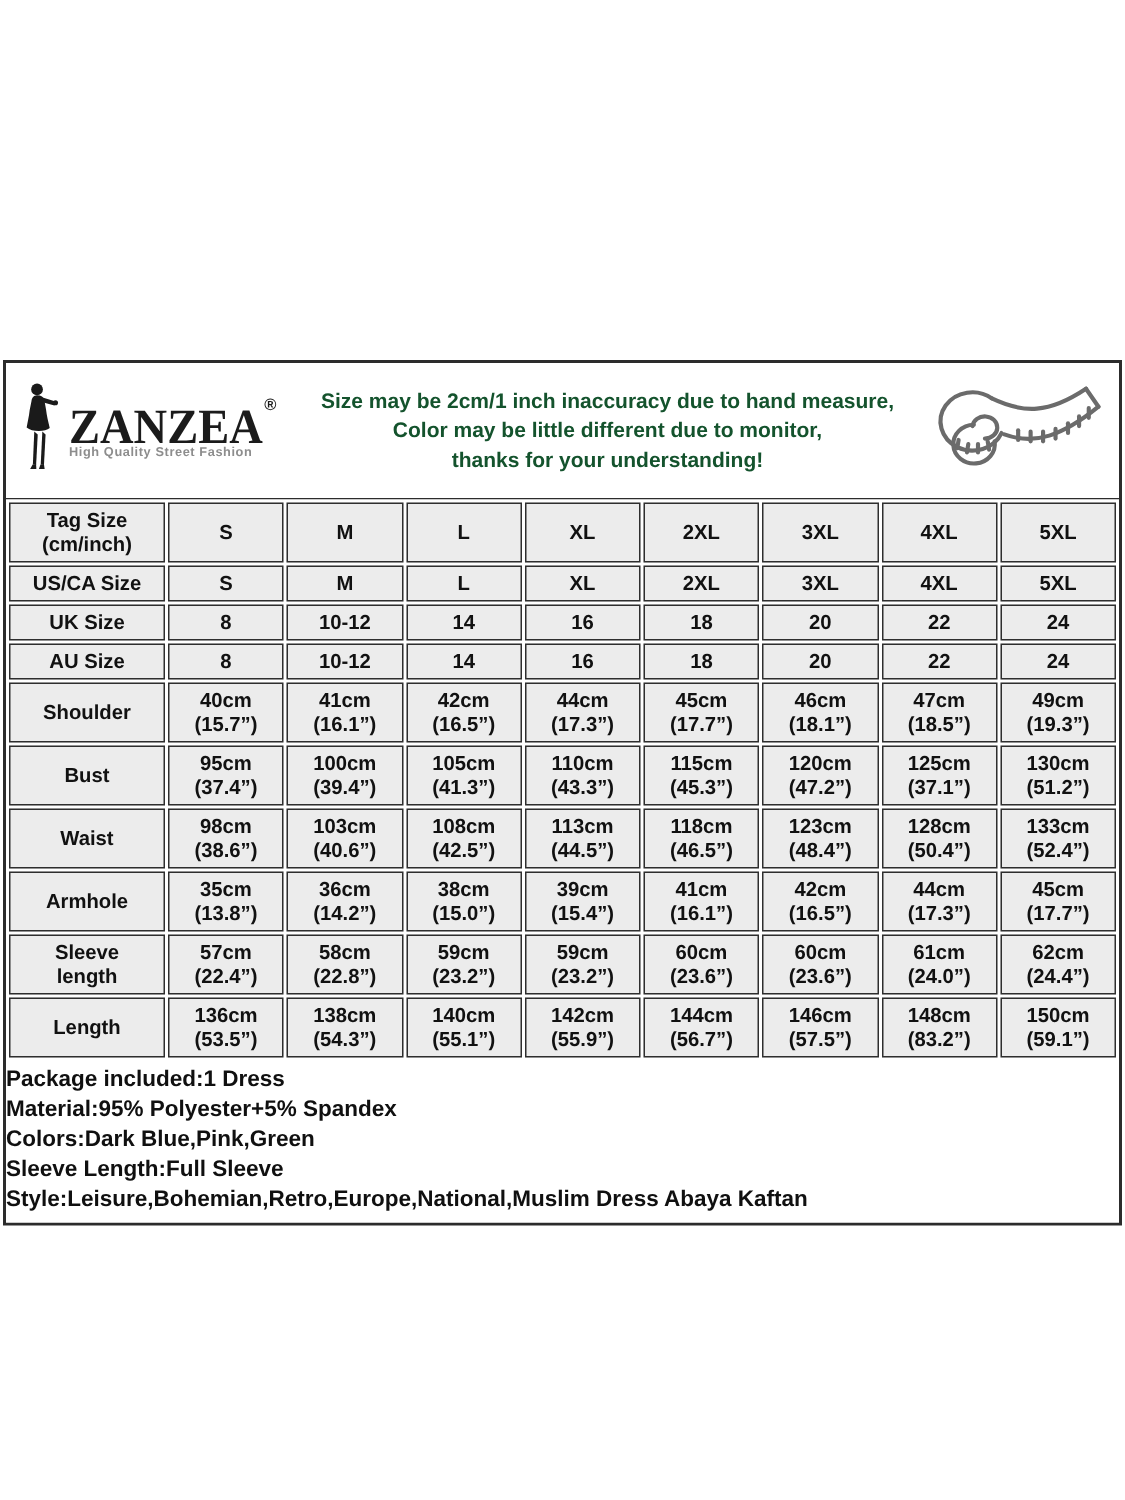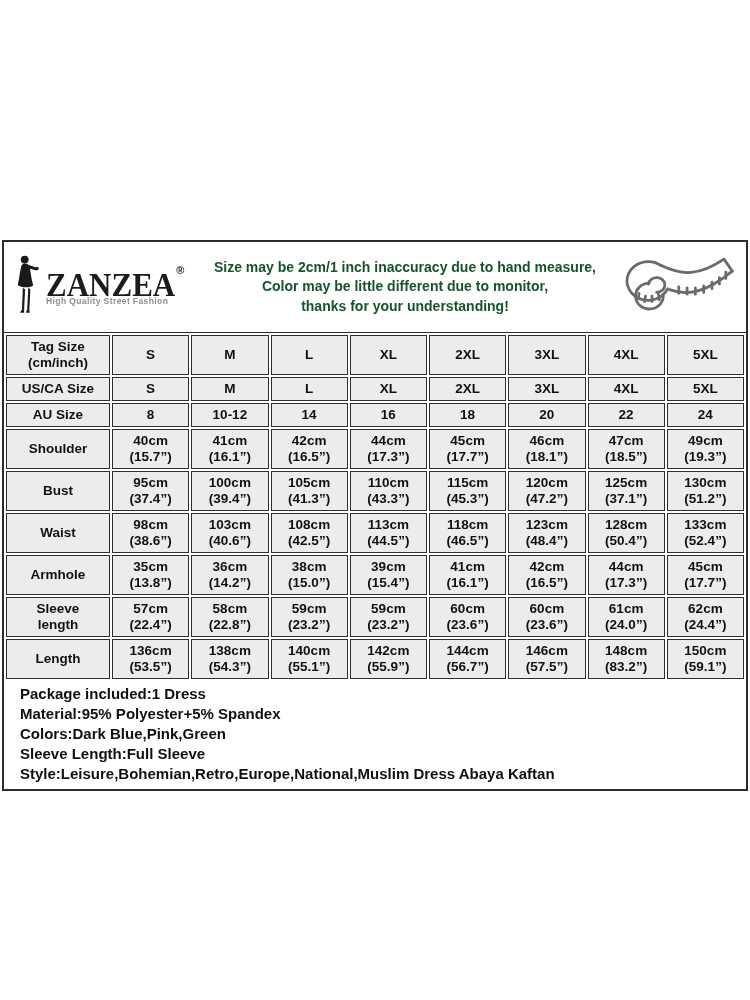--- a/index.html
+++ b/index.html
@@ -46,21 +46,21 @@
     table-layout:fixed;background:#ffffff;
   }
   .size-table th,.size-table td{
     border:1.5px solid #2e2e2e;background:#ececec;
     font-weight:bold;font-size:13.5px;line-height:16px;
     text-align:center;vertical-align:middle;
     padding:3px 1px;white-space:pre-line;color:#111111;
   }
   .size-table th{padding:3px 14px;}
   
-  .notes{padding:3px 4px 5px 16px;background:#ffffff;}
+  .notes{padding:3px 4px 5px 0;background:#ffffff;}
   .note-line{
     font-size:15px;font-weight:600;line-height:20px;
     color:#101010;white-space:nowrap;
   }
 </style>
 </head>
 <body>
 
 <div class="sheet">
 
@@ -143,20 +143,31 @@
           <td>S</td>
           <td>M</td>
           <td>L</td>
           <td>XL</td>
           <td>2XL</td>
           <td>3XL</td>
           <td>4XL</td>
           <td>5XL</td>
         </tr>
         <tr>
+          <th>UK Size</th>
+          <td>8</td>
+          <td>10-12</td>
+          <td>14</td>
+          <td>16</td>
+          <td>18</td>
+          <td>20</td>
+          <td>22</td>
+          <td>24</td>
+        </tr>
+        <tr>
           <th>AU Size</th>
           <td>8</td>
           <td>10-12</td>
           <td>14</td>
           <td>16</td>
           <td>18</td>
           <td>20</td>
           <td>22</td>
           <td>24</td>
         </tr>

